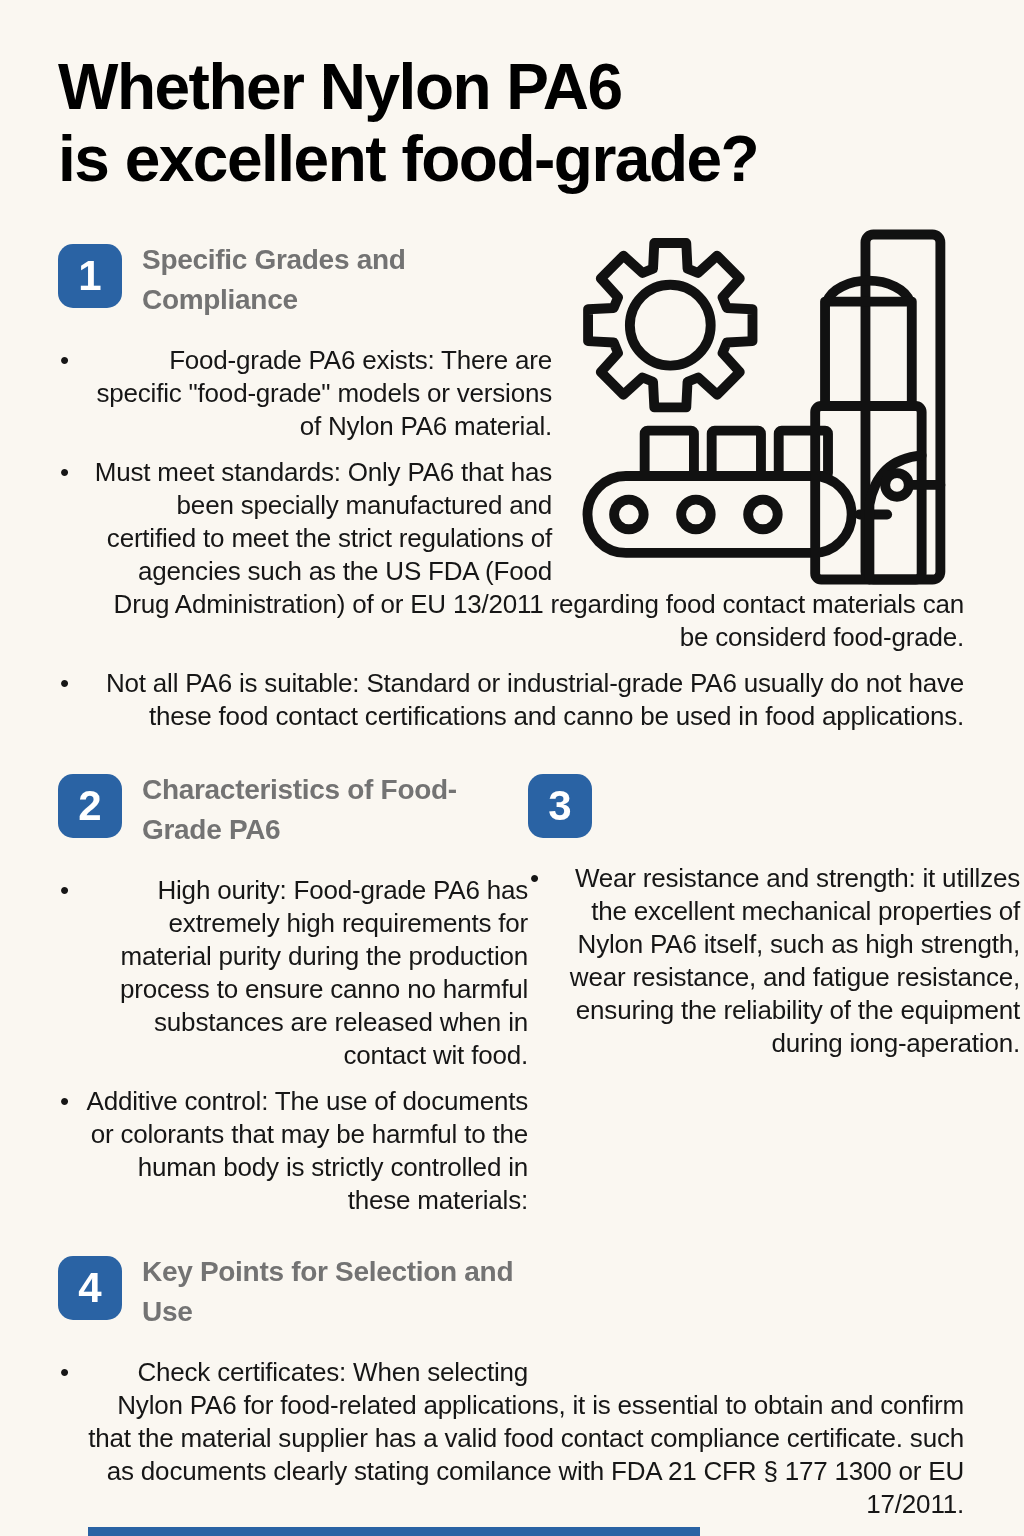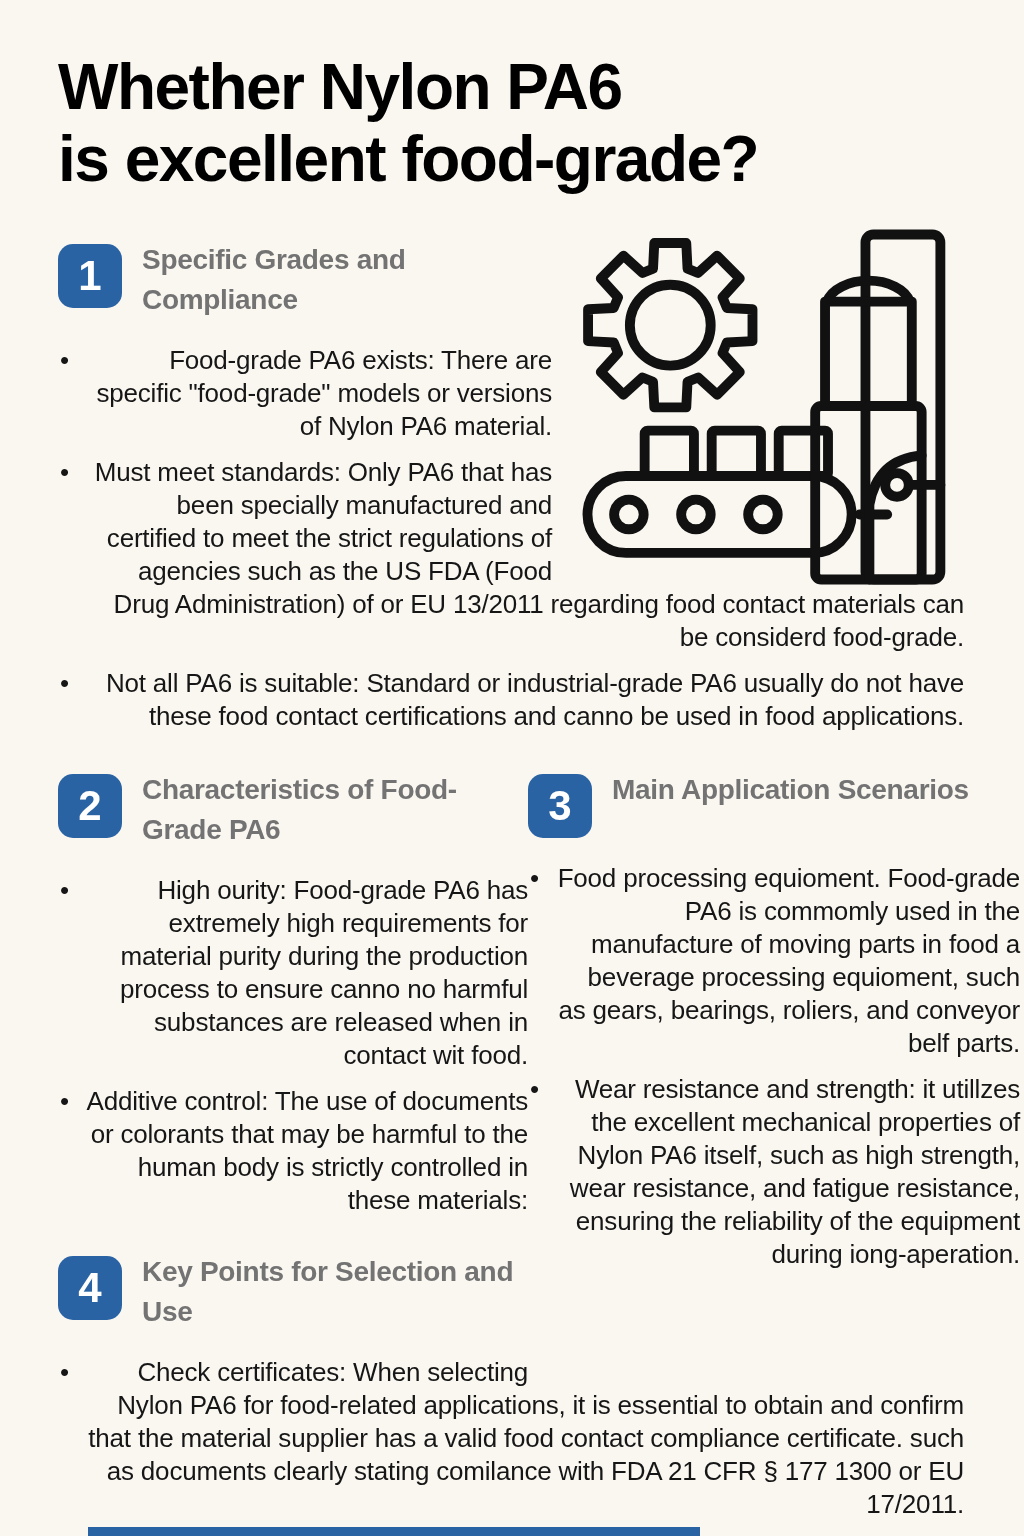--- a/index.html
+++ b/index.html
@@ -105,24 +105,22 @@
   </div>
   <ul class="bullets">
     <li>High ourity: Food-grade PA6 has extremely high requirements for material purity during the production process to ensure canno no harmful substances are released when in contact wit food.</li>
     <li>Additive control: The use of documents or colorants that may be harmful to the human body is strictly controlled in these materials:</li>
   </ul>
 </div>
 
 <div class="section" style="left:528px;top:770px;width:492px;">
   <div class="sec-header">
     <div class="badge">3</div>
-    <div class="sec-title">Main Application Scenarios</div>
   </div>
   <ul class="bullets">
-    <li>Food processing equioment. Food-grade PA6 is commomly used in the manufacture of moving parts in food a beverage processing equioment, such as gears, bearings, roliers, and conveyor belf parts.</li>
     <li>Wear resistance and strength: it utillzes the excellent mechanical properties of Nylon PA6 itself, such as high strength, wear resistance, and fatigue resistance, ensuring the reliability of the equipment during iong-aperation.</li>
   </ul>
 </div>
 
 <div class="section" style="left:58px;top:1252px;width:906px;">
   <div class="sec-header">
     <div class="badge">4</div>
     <div class="sec-title">Key Points for Selection and Use</div>
   </div>
   <div class="float-spacer" style="width:436px;height:46px;"></div>

